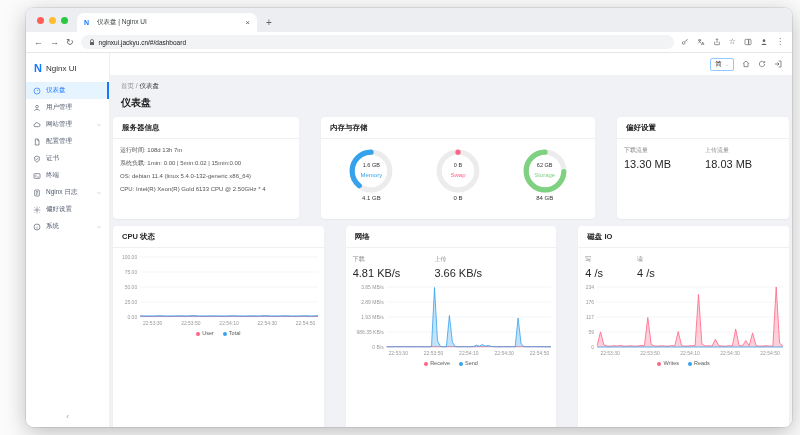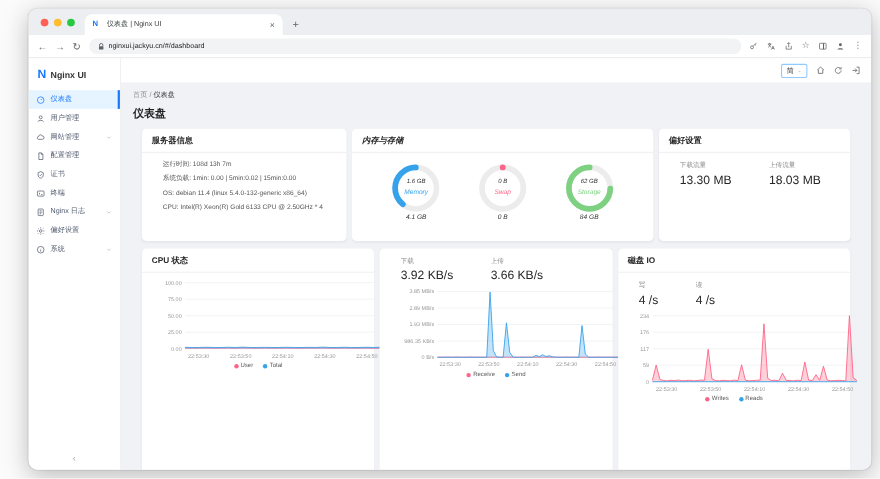--- a/index.html
+++ b/index.html
@@ -28,21 +28,21 @@
   .url-text { font-size:6.5px; color:#202124; }
   .chrome-icons { display:flex; align-items:center; gap:8px; }
   .ci { color:#5f6368; font-size:8px; line-height:1; display:flex; align-items:center; }
   .ci svg { display:block; }
   
   .app { display:flex; height:374px; }
   .sidebar { width:84px; background:#fff; border-right:1px solid #f0f0f0;
     position:relative; flex-shrink:0; }
   .logo { display:flex; align-items:center; gap:4px; padding:9px 8px 8px; }
   .logo-n { font-size:11px; font-weight:bold; color:#1677ff; }
-  .logo-t { font-size:8px; color:#333; font-weight:700; }
+  .logo-t { font-size:8px; color:#333; font-weight:400; }
   .nav-item { display:flex; align-items:center; gap:5px; height:17px; padding:0 7px;
     font-size:6.5px; color:#515a6e; cursor:pointer; position:relative; }
   .nav-item svg { flex-shrink:0; }
   .nav-item .lbl { flex:1; white-space:nowrap; }
   .nav-item .chev { color:#9aa0a6; }
   .nav-item.active { background:#e6f4ff; color:#1677ff; }
   .nav-item.active::after { content:""; position:absolute; right:0; top:0; bottom:0;
     width:2px; background:#1677ff; }
   .collapse { position:absolute; bottom:6px; left:0; right:0; text-align:center;
     font-size:8px; color:#9aa0a6; cursor:pointer; }
@@ -50,29 +50,29 @@
   .app-header { height:22px; background:#fff; display:flex; align-items:center;
     justify-content:flex-end; gap:8px; padding:0 10px; }
   .lang-select { display:flex; align-items:center; gap:3px; border:1px solid #91caff;
     border-radius:2px; padding:1px 4px; font-size:6.5px; color:#333; }
   .lang-select .chev { color:#bbb; font-size:5px; }
   .hdr-ic { color:#555; display:flex; }
   .content { flex:1; background:#f0f2f5; padding:7px 3px 6px; overflow:hidden; }
   .breadcrumb { font-size:6.5px; color:#8c8c8c; margin:0 8px 5px; }
   .breadcrumb .cur { color:#333; }
   .page-title { font-size:10px; font-weight:bold; color:#222; margin:0 8px 7px; }
-  .row { display:flex; gap:5px; margin:0 16px 7px; }
+  .row { display:flex; gap:22px; margin:0 0 7px; }
   .card { background:#fff; border-radius:4px; box-shadow:0 1px 2px rgba(0,0,0,.04);
     display:flex; flex-direction:column; min-width:0; }
   .card-h { font-size:7.5px; font-weight:600; color:#262626; padding:6px 9px 5px;
     border-bottom:1px solid #f0f0f0; }
-  .card-b { flex:1; padding:5px 19px; min-width:0; }
+  .card-b { flex:1; padding:5px 7px; min-width:0; }
   .row1 .card { height:102px; }
   .c-server { flex:0 0 186px; }
-  .c-mem { flex:0 0 274px;font-style:italic; }
+  .c-mem { flex:0 0 274px; }
   .c-traffic { flex:1; }
   .row2 .card { height:216px; flex:1; }
   .srv-line { font-size:6px; color:#555; line-height:2.15; white-space:nowrap;
     overflow:hidden; text-overflow:ellipsis; }
   
   .gauges { display:flex; justify-content:space-around; padding-top:4px; }
   .gauge { width:64px; text-align:center; }
   .gauge-ring { position:relative; width:46px; height:46px; margin:0 auto; }
   .gauge-svg { width:46px; height:46px; }
   .gauge-track { fill:none; stroke:#ececec; stroke-width:5; }
@@ -369,25 +369,26 @@
                       <polyline points="20.2,62.8 26.8,62.9 33.4,62.9 40.0,62.7 46.5,62.9 53.1,62.9 59.7,62.7 66.3,62.9 72.9,62.6 79.5,62.9 86.1,62.9 92.6,62.8 99.2,62.9 105.8,62.9 112.4,62.7 119.0,62.9 125.6,62.9 132.1,62.8 138.7,62.9 145.3,62.6 151.9,62.9 158.5,62.9 165.1,62.7 171.7,62.9 178.2,62.9 184.8,62.7 191.4,62.9 198.0,62.7 " fill="none" stroke="#36a2eb" stroke-width="0.8"></polyline>
                     </svg></div>
                 <div class="chart-legend">
                     <span><span class="dot" style="background: rgb(255, 99, 133);"></span>User</span>
                     <span><span class="dot" style="background: rgb(54, 162, 235);"></span>Total</span>
                   </div>
               </div>
             </div>
 
             <div class="card">
+              <div class="card-h">网络</div>
               <div class="card-b">
                 <div class="stats">
                   <div>
                     <div class="stat-label">下载</div>
-                    <div class="stat-value">3.92 KB/s</div>
+                    <div class="stat-value">4.81 KB/s</div>
                   </div>
                   <div>
                     <div class="stat-label">上传</div>
                     <div class="stat-value">3.66 KB/s</div>
                   </div>
                 </div>
                 <div class="chart"><svg width="203" height="74">
                       <line x1="33.7" y1="4" x2="198" y2="4" stroke="#eef0f3" stroke-width="0.7"></line>
                       <text x="30.700000000000003" y="5.8" text-anchor="end" font-size="5" fill="#999">3.85 MB/s</text>
                       <line x1="33.7" y1="19" x2="198" y2="19" stroke="#eef0f3" stroke-width="0.7"></line>

